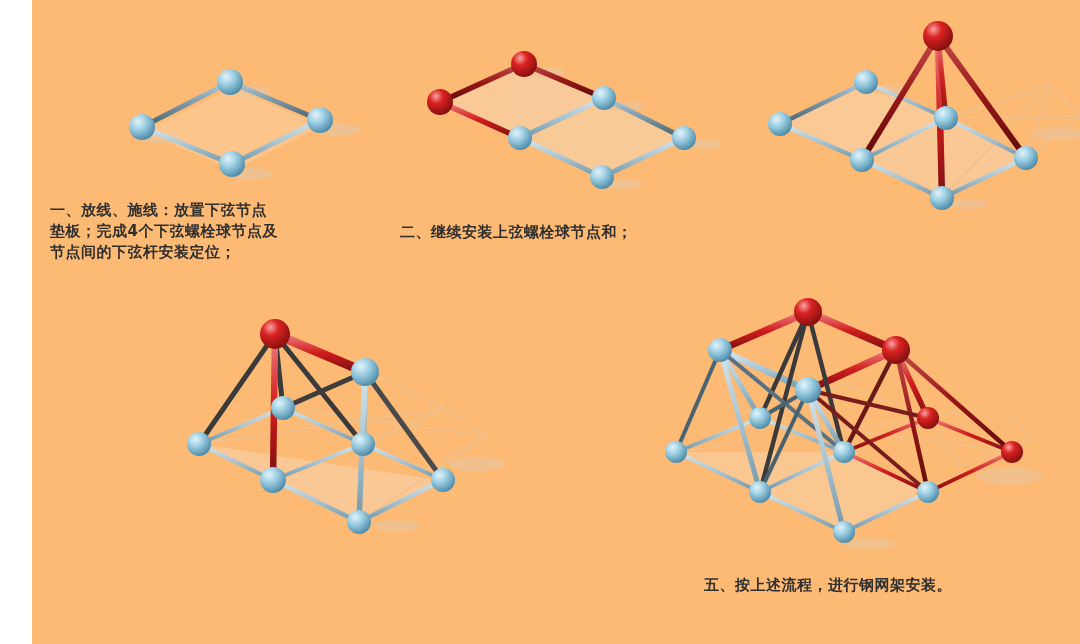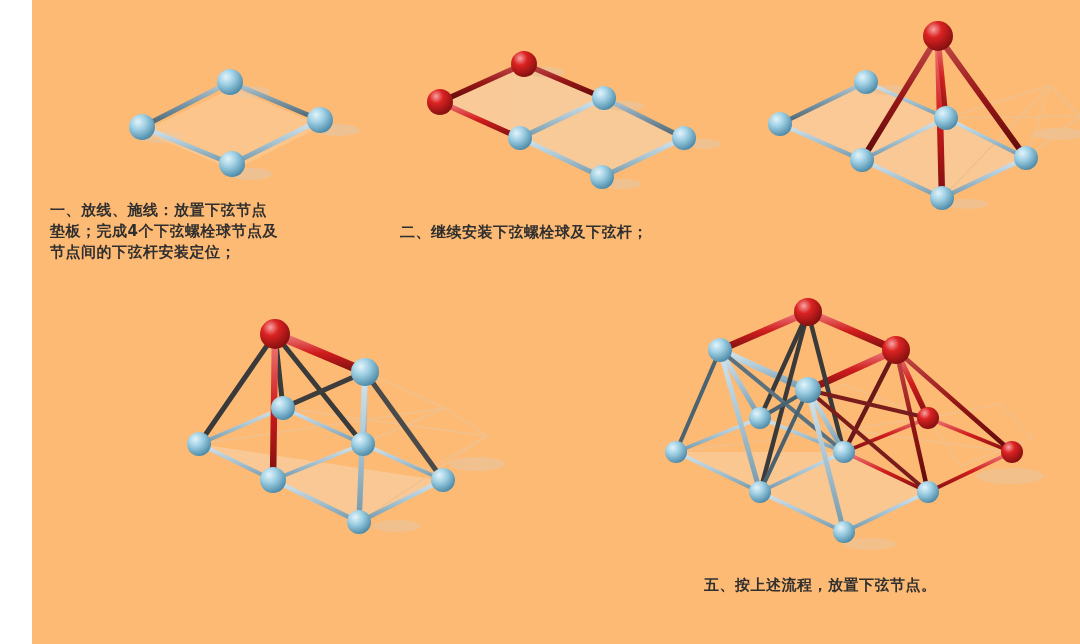--- a/index.html
+++ b/index.html
@@ -314,19 +314,19 @@
         <circle cx="60" cy="50" r="12" fill="url(#gBlue)"></circle>
         <circle cx="148" cy="90" r="13" fill="url(#gBlue)"></circle>
       </g>
     </svg>
   </div>
 
   <div class="caption" id="cap1">一、放线、施线：放置下弦节点
 垫板；完成4个下弦螺栓球节点及
 节点间的下弦杆安装定位；</div>
 
-  <div class="caption" id="cap2">二、继续安装下弦螺栓球及下弦杆；</div>
-
-
-
-  <div class="caption" id="cap5">五、按上述流程，放置下弦节点。</div>
+  <div class="caption" id="cap2">二、继续安装上弦螺栓球节点和；</div>
+
+
+
+  <div class="caption" id="cap5">五、按上述流程，进行钢网架安装。</div>
 
 </div>
 
 </body></html>

